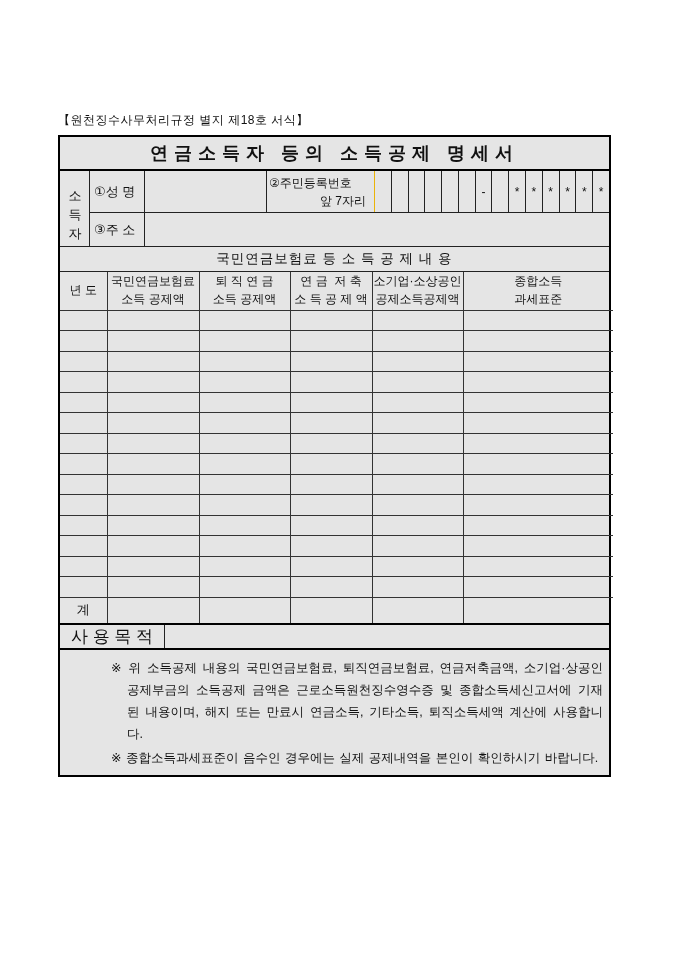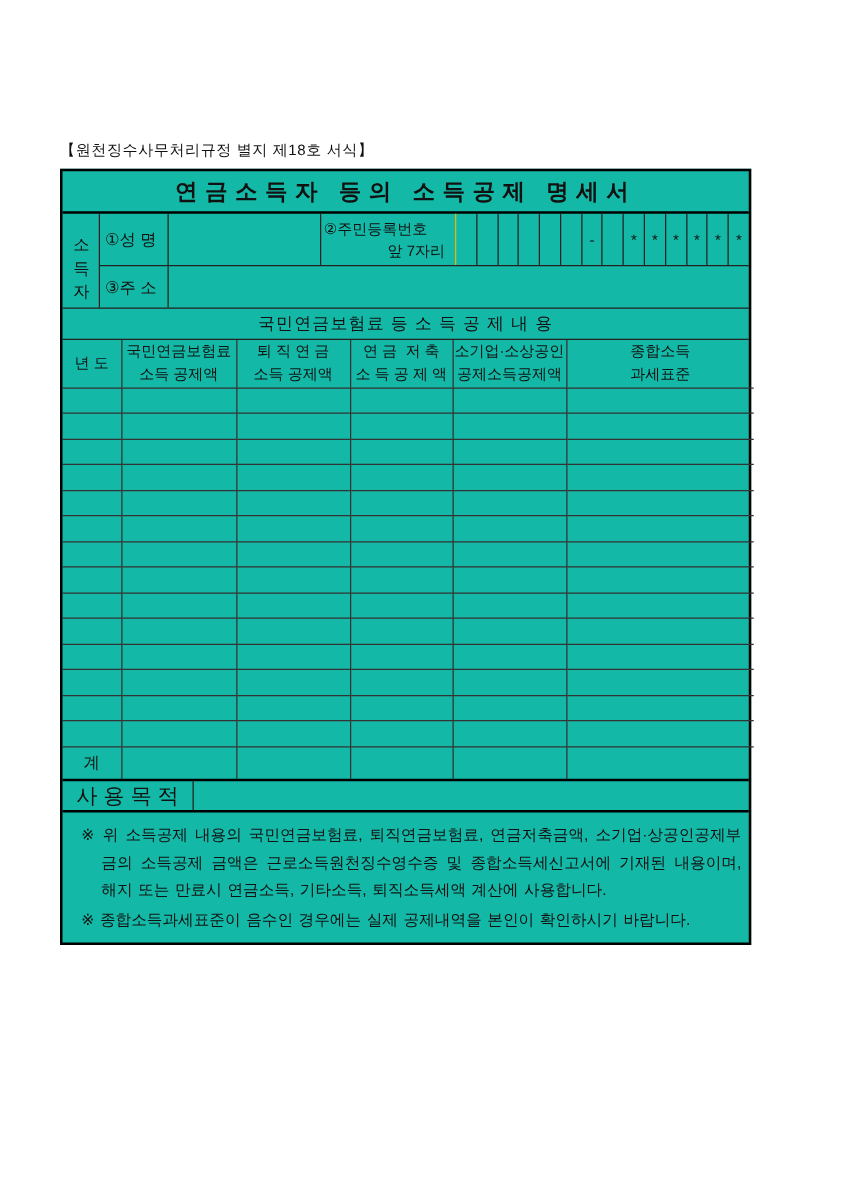--- a/index.html
+++ b/index.html
@@ -3,25 +3,25 @@
 <meta charset="utf-8">
 <style>
   * { margin:0; padding:0; box-sizing:border-box; }
   html,body { background:#fff; }
   body {
     width:680px; height:962px;
     font-family:"Liberation Sans","DejaVu Sans",sans-serif;
     color:#111;
     position:relative;
   }
-  .page { position:absolute; left:48px; top:112px; width:513px; }
+  .page { position:absolute; left:58px; top:112px; width:513px; }
 
   .form-label { font-size:12px; letter-spacing:0.5px; margin-bottom:6px; color:#111; }
 
-  .outer-box { border:2px solid #000; width:553px; background:#14b8a6; }
+  .outer-box { border:2px solid #000; width:553px; background:#e5e5e5; }
 
   
   .title-row {
     height:34px; display:flex; align-items:center; justify-content:center;
     border-bottom:2px solid #000;
     font-size:18px; font-weight:bold; letter-spacing:6px; white-space:nowrap;
   }
 
   
   .person-section { display:flex; border-bottom:1px solid #222; }
@@ -83,21 +83,21 @@
   .declaration p {
     font-size:13.5px; line-height:1.7; text-align:justify; text-indent:1em;
     word-spacing:2px;
   }
   .signer { margin-top:7px; text-align:right; padding-right:58px; font-size:14px; letter-spacing:7px; white-space:nowrap; }
 
   
   .notes { border-top:2px solid #000; min-height:86px; padding:8px 6px 6px 8px; }
   .notes p {
     font-size:12.5px; line-height:1.75; text-align:justify;
-    padding-left:23px; text-indent:-16px; word-spacing:1px;
+    padding-left:23px; text-indent:-16px; word-spacing:1px;margin-left:36px;
   }
   .notes p + p { margin-top:2px; }
 
   .page-footer { margin-top:4px; text-align:right; font-size:13px; white-space:nowrap; }
 </style>
 </head>
 <body>
 
 <div class="page">
 

